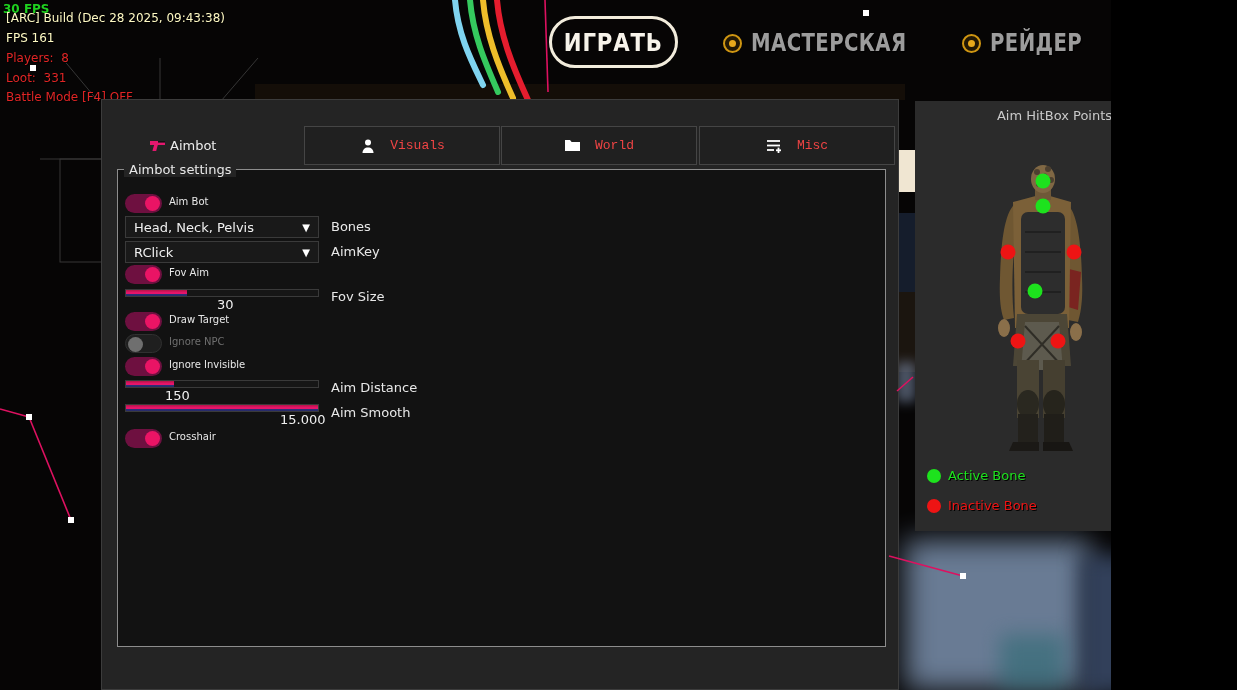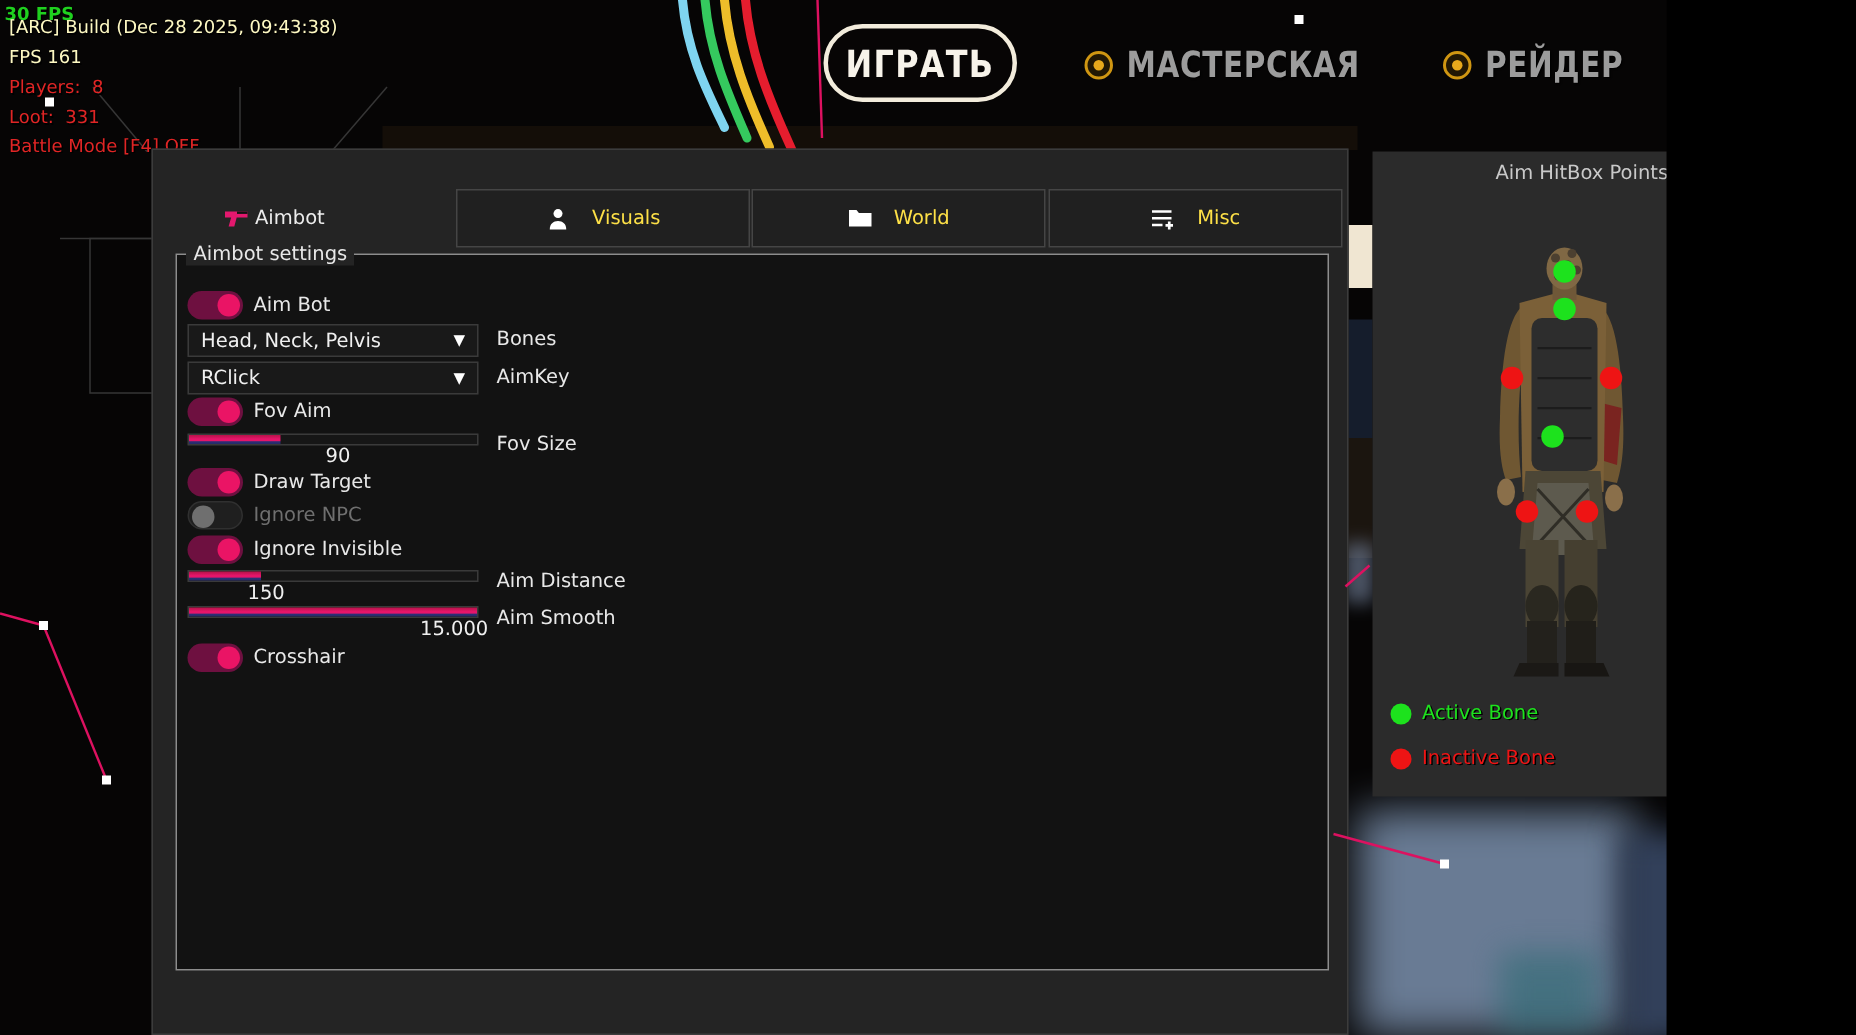--- a/index.html
+++ b/index.html
@@ -24,33 +24,33 @@
   .gmenu-item{position:absolute;top:28px;height:30px;display:flex;align-items:center;gap:9px;}
   .gmenu-item .glabel{font-size:24px;font-weight:bold;color:#9c9c9c;letter-spacing:.5px;
     transform:scaleX(.82);transform-origin:left center;white-space:nowrap;text-shadow:1px 1px 1px #000;}
   .coin{width:19px;height:19px;border-radius:50%;border:2px solid #cf9612;background:#221804;position:relative;flex:0 0 auto;}
   .coin::after{content:"";position:absolute;left:4px;top:4px;width:7px;height:7px;border-radius:50%;background:#e8a91c;}
 
   
   #cheat-window{position:absolute;left:101px;top:99px;width:798px;height:591px;background:#242424;
     border:1px solid #3c3c3c;}
   .tab-box{position:absolute;height:39px;width:196px;top:26px;background:#202020;border:1px solid #454545;
-    display:flex;align-items:center;justify-content:center;gap:14px;color:#fde047;font-size:13px;}
+    display:flex;align-items:center;justify-content:center;gap:14px;color:#ef4444;font-size:13px;font-family:Liberation Mono, monospace;}
   .tab-active{position:absolute;top:26px;left:20px;width:180px;height:39px;display:flex;align-items:center;gap:4px;
     color:#ececec;font-size:13px;padding-left:27px;}
   .tab-icon{width:17px;height:17px;display:inline-flex;align-items:center;justify-content:center;flex:0 0 auto;}
 
   .groupbox{position:absolute;left:15px;top:69px;width:769px;height:478px;border:1px solid #8d8d8d;background:#121212;}
   .group-title{position:absolute;left:22px;top:62px;background:#242424;padding:0 5px;font-size:13px;color:#e8e8e8;}
 
   .toggle{position:absolute;left:23px;width:37px;height:19px;border-radius:10px;background:#6e1040;cursor:pointer;}
   .toggle .knob{position:absolute;right:2px;top:2px;width:15px;height:15px;border-radius:50%;background:#ea1465;}
   .toggle.off{background:#1f1f1f;border:1px solid #303030;}
   .toggle.off .knob{right:auto;left:2px;background:#6f6f6f;}
-  .tog-lbl{position:absolute;left:67px;font-size:13px;color:#e8e8e8;}
+  .tog-lbl{position:absolute;left:67px;font-size:10px;color:#e8e8e8;}
   .tog-lbl.dim{color:#6f6f6f;}
 
   .dd{position:absolute;left:23px;width:194px;height:22px;background:#191919;border:1px solid #3a3a3a;
     display:flex;align-items:center;padding:0 8px;font-size:13px;color:#f0f0f0;cursor:pointer;}
   .dd .dd-arrow{margin-left:auto;font-size:10px;color:#fff;}
 
   .slider{position:absolute;left:23px;width:194px;height:8px;background:#161616;border:1px solid #3a3a3a;cursor:pointer;}
   .slider .fill{height:100%;background:linear-gradient(to bottom,#b51348 0%,#e6156a 45%,#e6156a 62%,#2c2f76 75%,#262a66 100%);}
   .slider-val{position:absolute;font-size:13px;color:#f0f0f0;}
   .side-lbl{position:absolute;left:229px;font-size:13px;color:#e8e8e8;white-space:nowrap;}
@@ -190,21 +190,21 @@
     <span class="side-lbl" style="top:144px;">AimKey</span>
 
     <div class="toggle" style="top:165px;">
         <span class="knob"></span>
       </div>
     <span class="tog-lbl" style="top:167px;text-align:center;">Fov Aim</span>
 
     <div class="slider" style="top:189px;">
         <div class="fill" style="width: 32%;"></div>
       </div>
-    <span class="slider-val" style="top:197px;left:115px;">90</span>
+    <span class="slider-val" style="top:197px;left:115px;">30</span>
     <span class="side-lbl" style="top:189px;">Fov Size</span>
 
     <div class="toggle" style="top:212px;">
         <span class="knob"></span>
       </div>
     <span class="tog-lbl" style="top:214px;">Draw Target</span>
 
     <div class="toggle off" style="top:234px;">
         <span class="knob"></span>
       </div>

